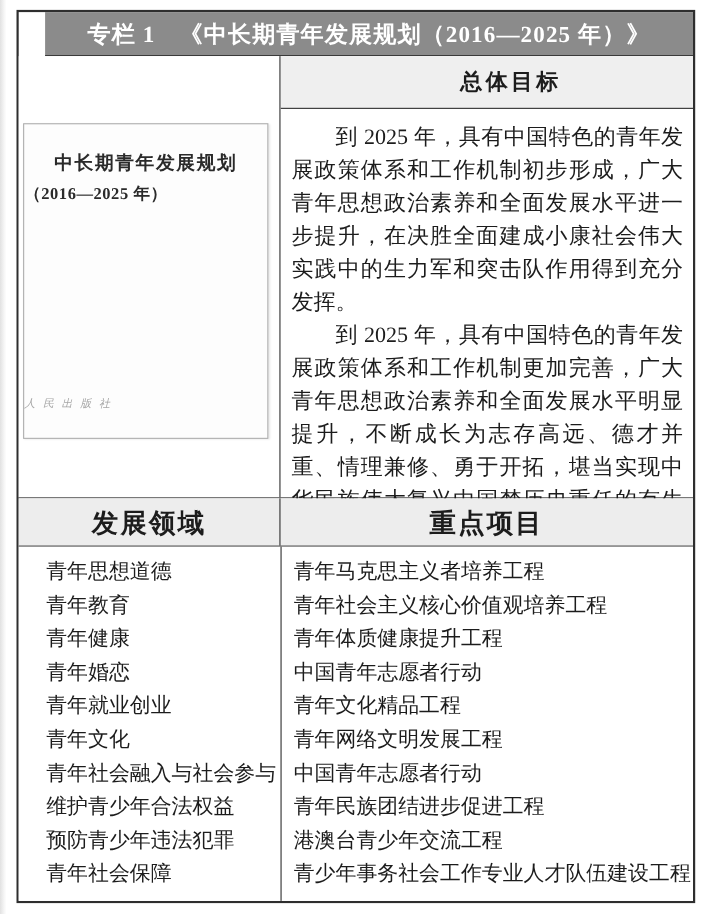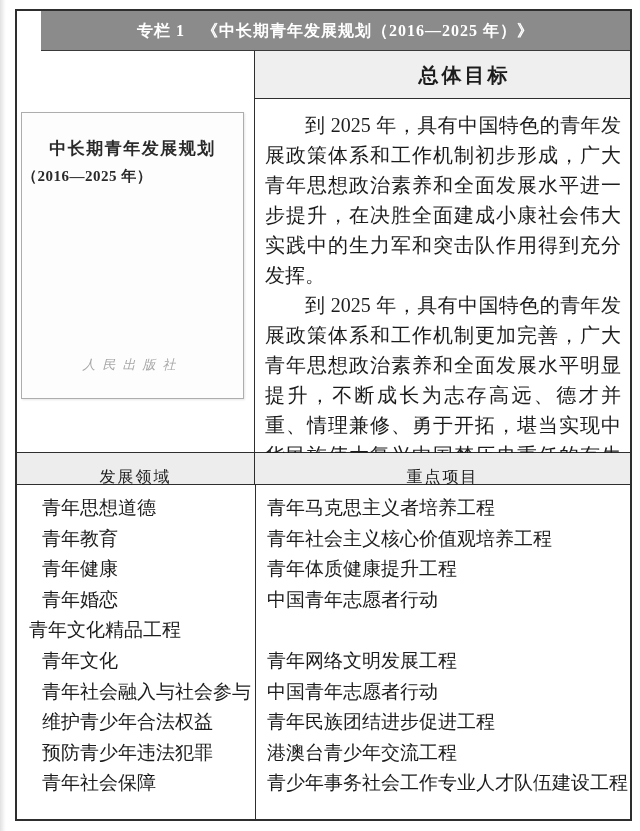--- a/index.html
+++ b/index.html
@@ -25,21 +25,21 @@
     background: #fff;
     display: flex; flex-direction: column;
   }
 
   .titlebar {
     height: 40px; line-height: 40px;
     background: #8b8b8b;
     border-bottom: 1px solid #3a3a3a;
     color: #ffffff;
     font-weight: bold;
-    font-size: 16px;
+    font-size: 21px;
     letter-spacing: 1px;
     text-align: center;
     white-space: nowrap;
     margin-left: 24px;
   }
 
   .top-section { display: flex; height: 402px; border-bottom: 1px solid #2e2e2e; }
 
   .book-cell { width: 238px; border-right: 1px solid #2e2e2e; position: relative; background:#fff; }
   .book-cover {
@@ -54,45 +54,45 @@
     font-weight: bold; font-size: 17px; letter-spacing: 1.5px;
     color: #2a2a2a;
   }
   .book-title-2 {
     margin-top: 7px; text-align: left;
     font-weight: bold; font-size: 15px; letter-spacing: 0.5px;
     color: #2a2a2a;
   }
   .book-publisher {
     position: absolute; bottom: 24px; left: 0; width: 100%;
-    text-align: center;
-    font-size: 13px; color: #a6a6a6; letter-spacing: 7px;
+    text-align: left;
+    font-size: 10px; color: #a6a6a6; letter-spacing: 7px;
     font-style: italic;
   }
 
   .goals-cell { flex: 1; display: flex; flex-direction: column; background:#fff; }
   .goals-header {
     height: 48px; line-height: 48px;
     background: #efefef;
     border-bottom: 1px solid #2e2e2e;
     text-align: center; font-weight: bold; font-size: 20px; letter-spacing: 3px; padding-left: 44px;
   }
   .goals-body {
     flex: 1;
     padding: 11px 9px 0 10px;
     font-size: 20px; line-height: 30px;
     text-align: justify;
   }
   .goals-body p { text-indent: 2em; margin: 0; }
 
   .table-header-row {
-    display: flex; height: 32px; line-height: 48px;
+    display: flex; height: 44px; line-height: 48px;
     background: #ededed;
     border-bottom: 1px solid #2e2e2e;
-    font-weight: normal; font-size: 16px; text-align: center;
+    font-weight: bold; font-size: 24px; text-align: center;
   }
   .th-left { width: 238px; border-right: 1px solid #2e2e2e; letter-spacing: 2px; }
   .th-right { flex: 1; letter-spacing: 2px; }
 
   .table-body { position: relative; flex: 1; padding-top: 8px; background:#fff; }
   .col-divider {
     position: absolute; left: 238px; top: 0; bottom: 0; width: 1px;
     background: #2e2e2e;
   }
   .trow { display: flex; line-height: 30.6px; font-size: 19px; }
@@ -146,20 +146,21 @@
       </div>
       <div class="trow">
         <div class="td-left">青年健康</div>
         <div class="td-right">青年体质健康提升工程</div>
       </div>
       <div class="trow">
         <div class="td-left">青年婚恋</div>
         <div class="td-right">中国青年志愿者行动</div>
       </div>
       <div class="trow">
+        <div class="td-left">青年就业创业</div>
         <div class="td-right">青年文化精品工程</div>
       </div>
       <div class="trow">
         <div class="td-left">青年文化</div>
         <div class="td-right">青年网络文明发展工程</div>
       </div>
       <div class="trow">
         <div class="td-left">青年社会融入与社会参与</div>
         <div class="td-right">中国青年志愿者行动</div>
       </div>

